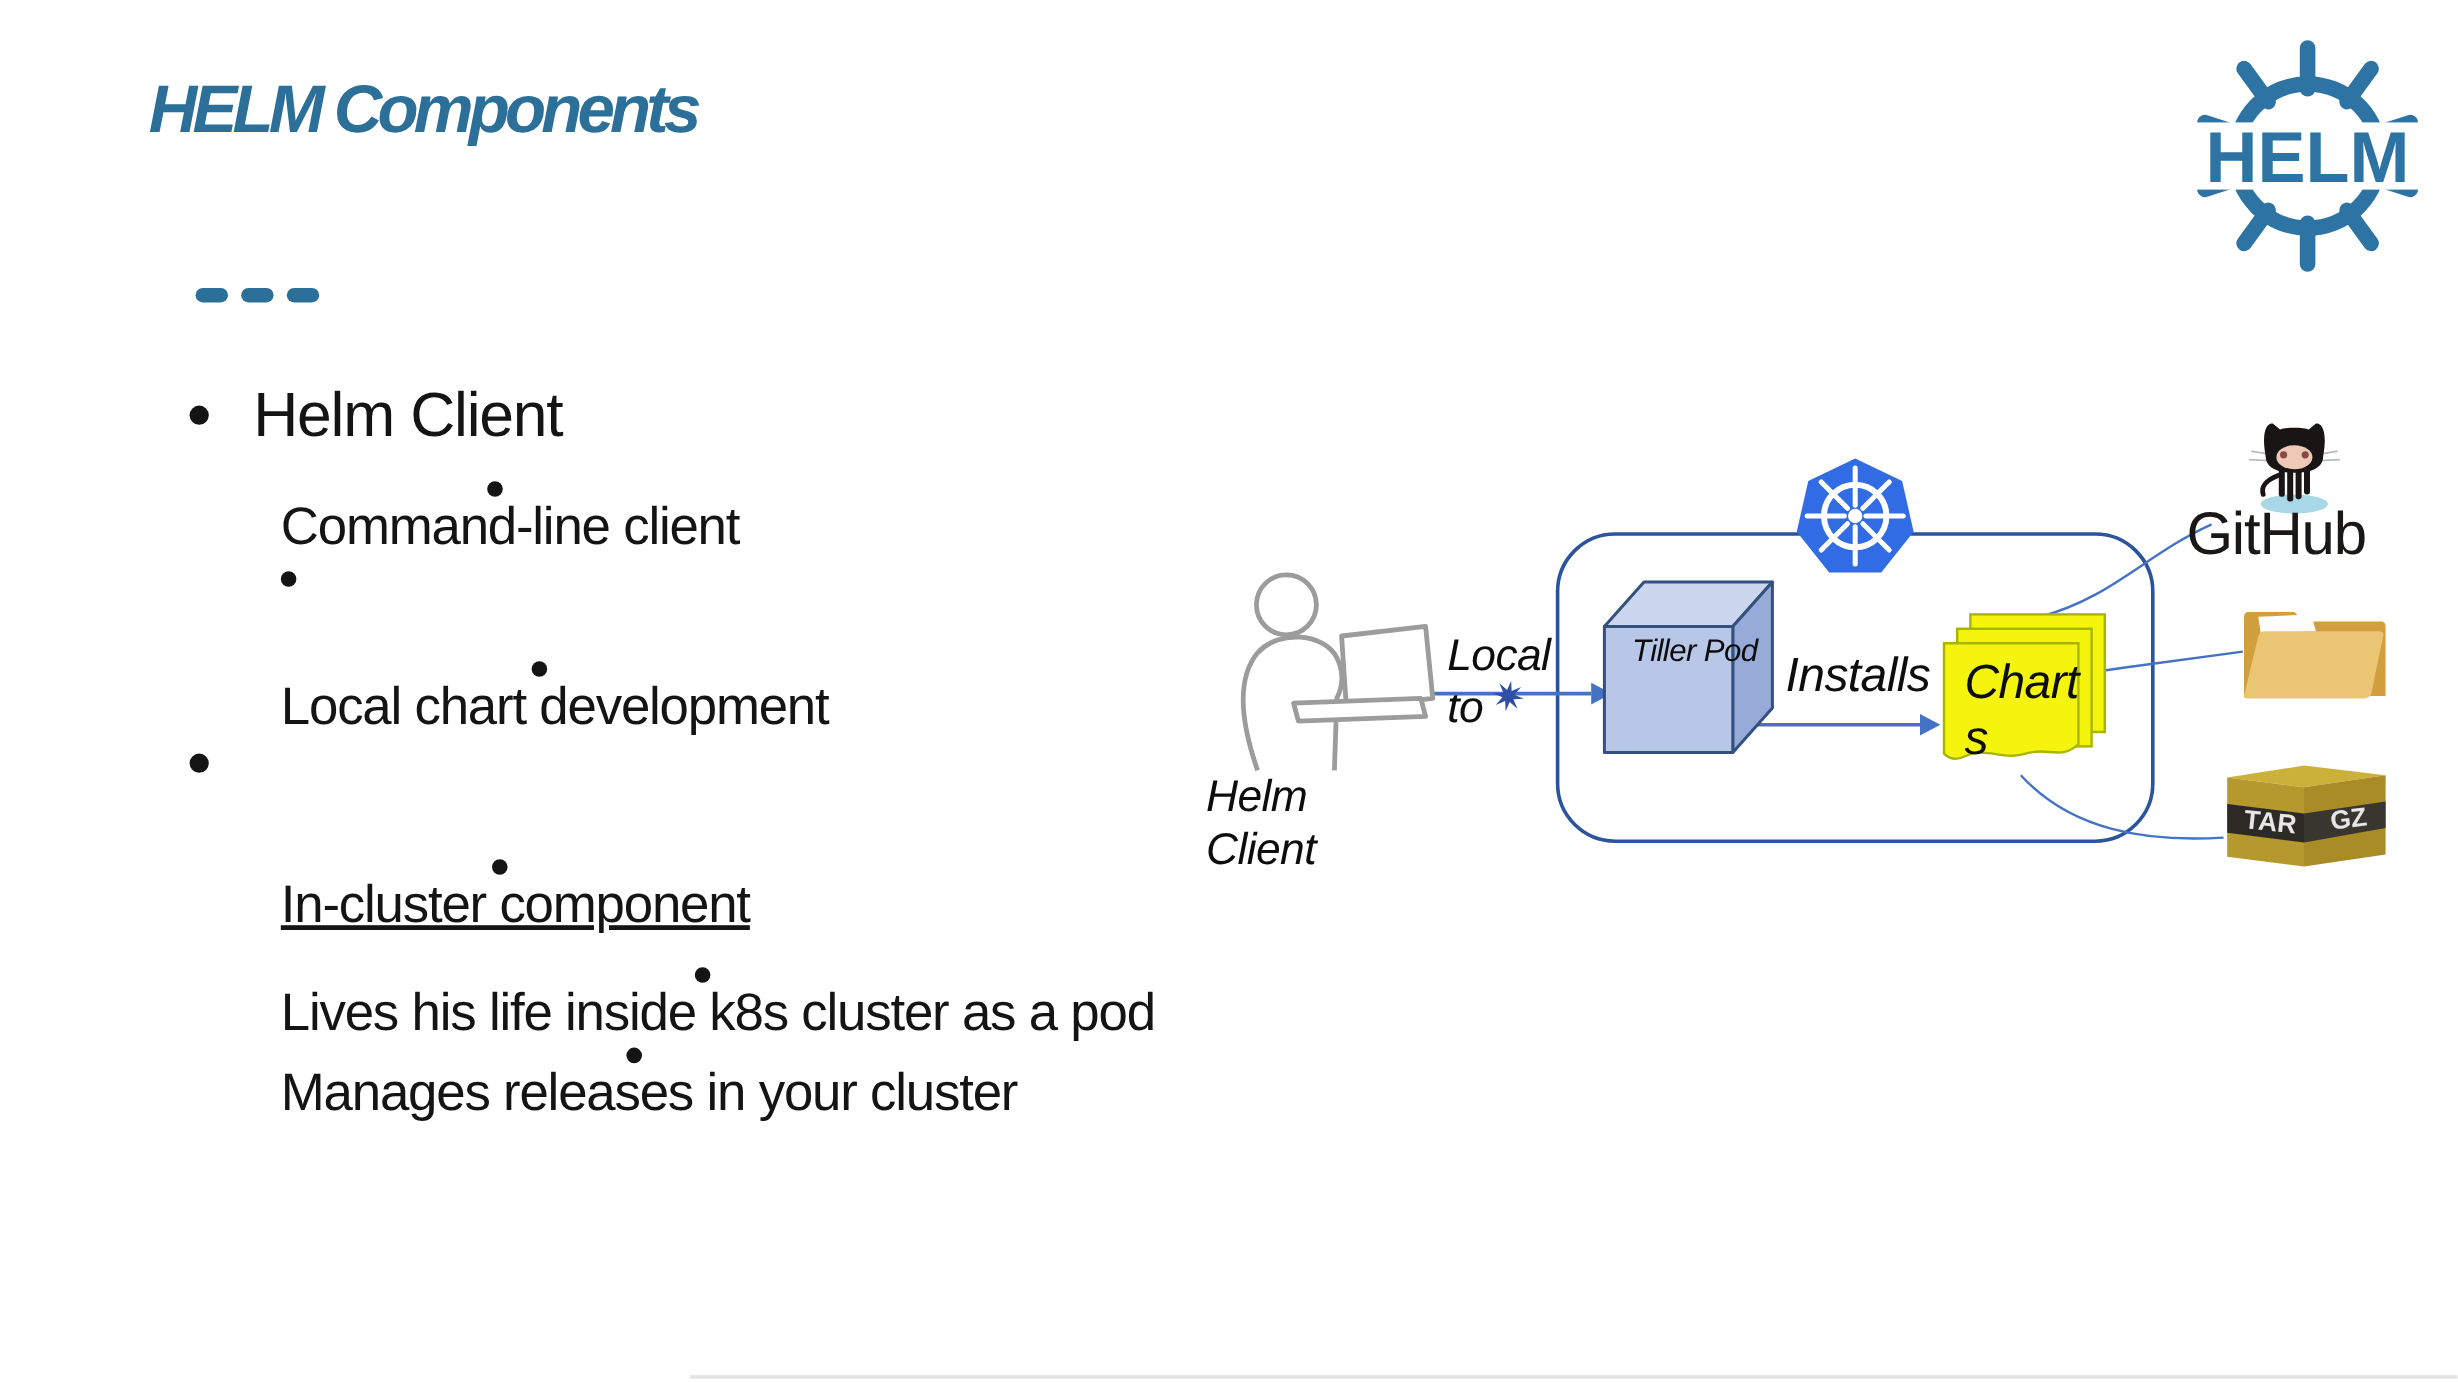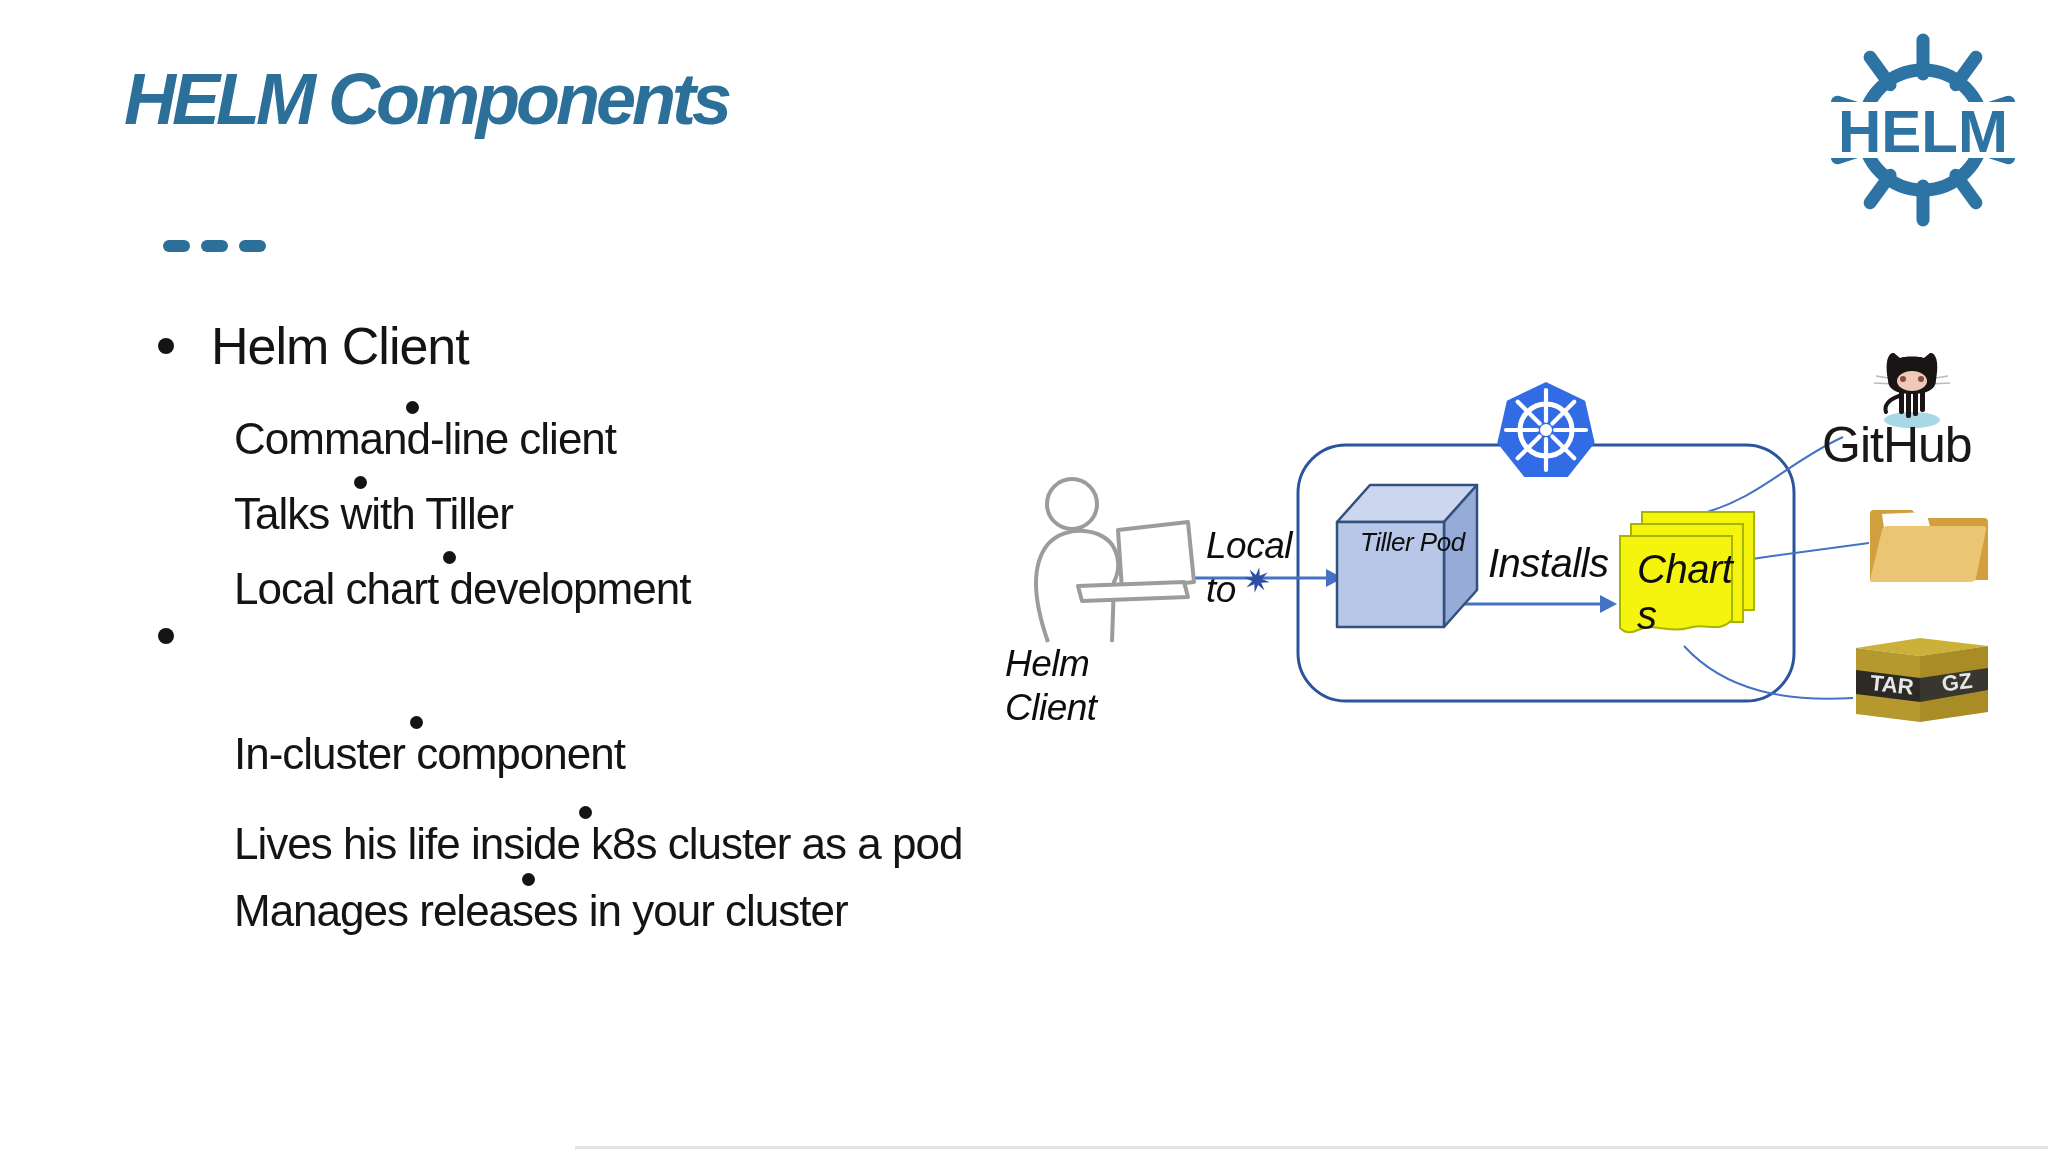--- a/index.html
+++ b/index.html
@@ -5,21 +5,21 @@
   html,body{margin:0;padding:0;}
   body{
     width:2048px;height:1152px;background:#ffffff;position:relative;overflow:hidden;
     font-family:"Liberation Sans", sans-serif;color:#111;
   }
   .abs{position:absolute;}
 
   
   #title{
     left:124px;top:58px;
-    font-size:72px;font-style:italic;font-weight:600;letter-spacing:-4px;
+    font-size:56px;font-style:italic;font-weight:600;letter-spacing:-4px;
     color:#2c7099;white-space:nowrap;
   }
   #title-dashes{left:163px;top:240px;display:flex;gap:11px;}
   #title-dashes span{width:27px;height:12px;border-radius:6px;background:#2c7099;display:block;}
 
   
   .li{position:absolute;display:flex;align-items:center;letter-spacing:-1px;color:#141414;white-space:nowrap;}
   .l1{font-size:52px;left:158px;}
   .l2{font-size:44px;left:234px;flex-direction:column;}
   .dot{border-radius:50%;background:#141414;flex:0 0 auto;}
@@ -60,30 +60,29 @@
   <div class="li l1" style="top:316px;">
     <span class="dot"></span>
     <span>Helm Client</span>
   </div>
   <div class="li l2" style="top:401px;">
     <span class="dot"></span>
     <span>Command-line client</span>
   </div>
   <div class="li l2" style="top:476px;">
     <span class="dot"></span>
-    <span>Talks with Tiller</span>
   </div>
   <div class="li l2" style="top:551px;">
     <span class="dot"></span>
     <span>Local chart development</span>
   </div>
   <div class="li l1" style="top:628px;">
     <span class="dot"></span>
   </div>
-  <div class="li l2" style="top:716px;">
+  <div class="li l2" style="top:716px;text-decoration:underline;">
     <span class="dot"></span>
     <span>In-cluster component</span>
   </div>
   <div class="li l2" style="top:806px;">
     <span class="dot"></span>
     <span>Lives his life inside k8s cluster as a pod</span>
   </div>
   <div class="li l2" style="top:873px;align-items:center;">
     <span class="dot"></span>
     <span>Manages releases in your cluster</span>

